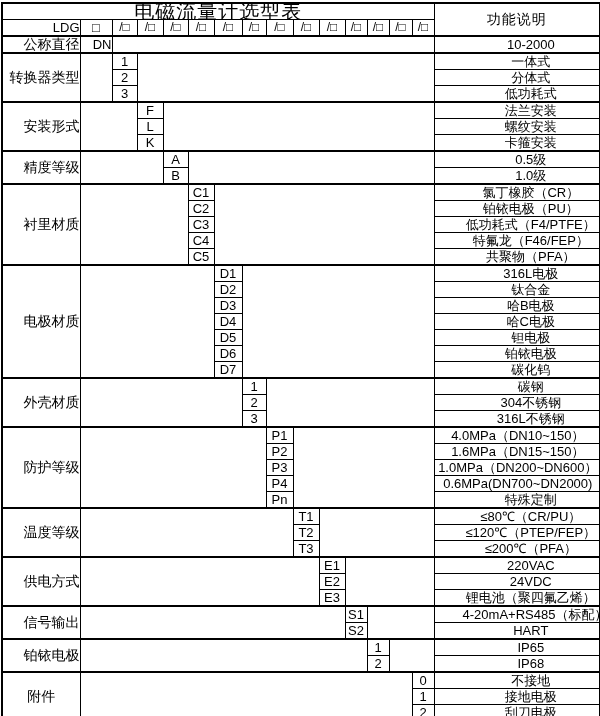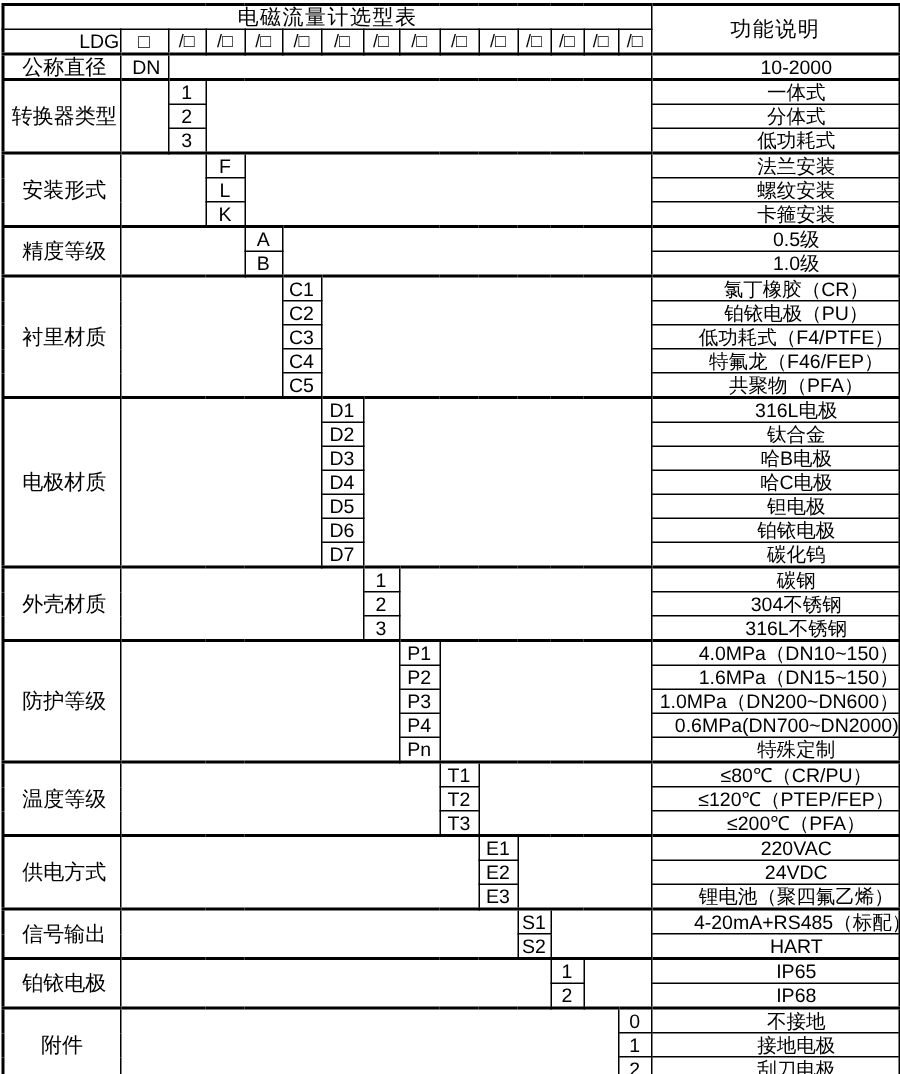--- a/index.html
+++ b/index.html
@@ -2,30 +2,30 @@
 <html><head>
 <meta charset="utf-8">
 <style>
   html,body{margin:0;padding:0;background:#fff;}
   body{font-family:"Liberation Sans",sans-serif;color:#000;}
   .wrap{padding:2px 0 0 1px;width:599px;}
   table{border-collapse:collapse;table-layout:fixed;width:598px;border:2px solid #000;}
   td{border:1px solid #000;height:15px;line-height:15px;padding:0;font-size:13px;
      text-align:center;white-space:nowrap;overflow:hidden;}
   tr.sec > td{border-top:2px solid #000;}
-  .ttl{font-size:14px;letter-spacing:1px;}
+  .ttl{font-size:20px;letter-spacing:1px;}
   .hdr{font-size:14px;letter-spacing:1px;}
-  .lbl{text-align:center;padding-left:3px;font-size:14px;letter-spacing:0;}
+  .lbl{text-align:right;padding-left:3px;font-size:14px;letter-spacing:0;}
   .lbl-c{text-align:center;font-size:14px;}
   .ldg{text-align:right;padding-left:4px;font-size:13px;}
-  .dn{text-align:center;padding-left:3px;font-size:13px;}
+  .dn{text-align:right;padding-left:3px;font-size:13px;}
   .code{font-size:13px;}
   .slot{font-size:12px;}
   .val{font-size:13px;padding-left:28px;}
-  .left{text-align:right;padding-left:2px;}
+  .left{text-align:center;padding-left:2px;}
 </style>
 </head>
 <body>
 
 <div class="wrap">
 <table>
 <colgroup>
 <col style="width:78px">
         <col style="width:32px">
         <col style="width:25px">

